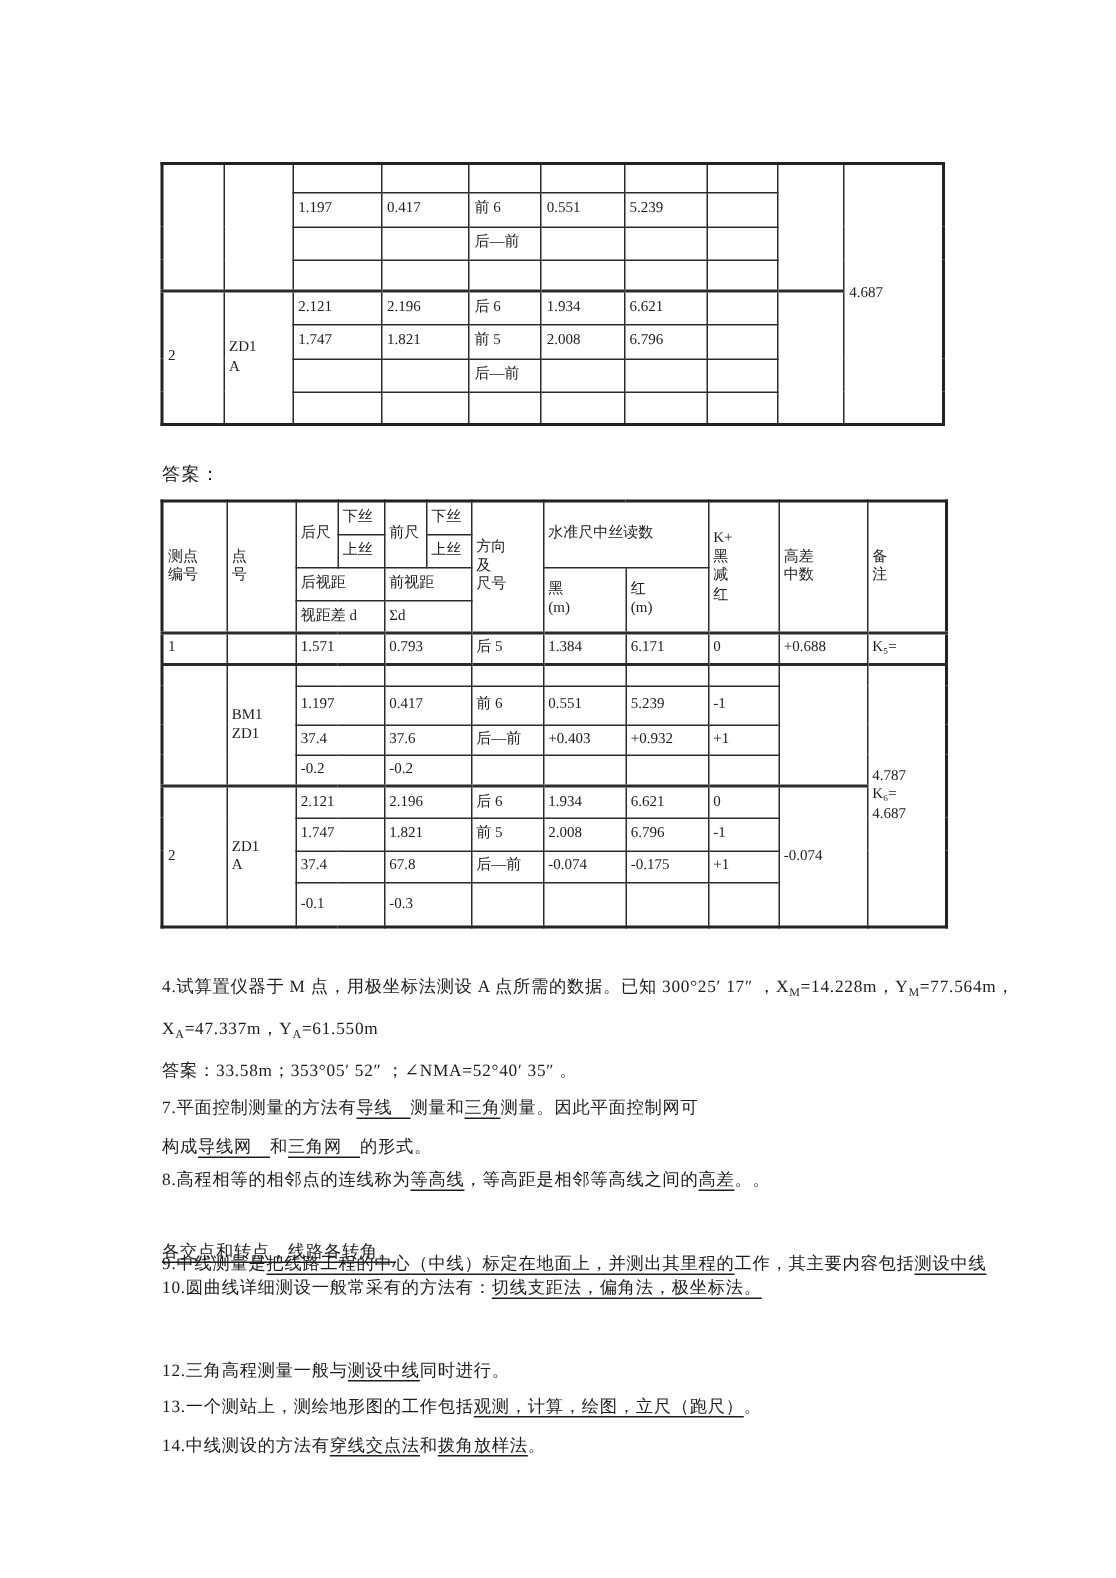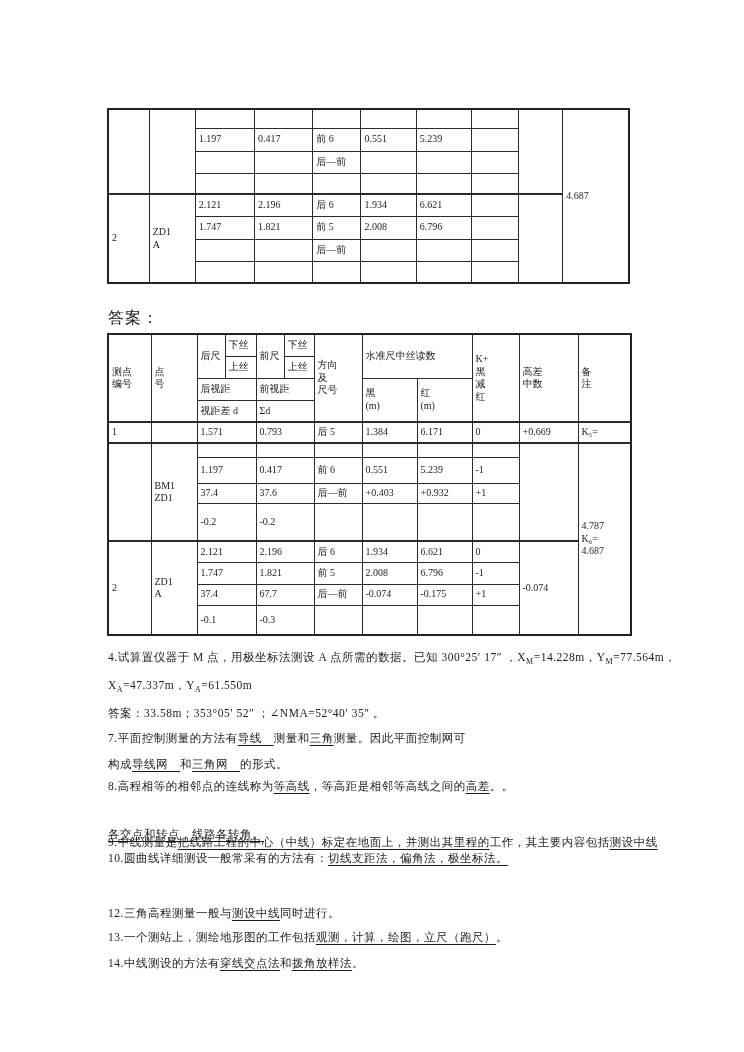--- a/index.html
+++ b/index.html
@@ -17,21 +17,21 @@
     text-align:left; overflow:hidden;
   }
   table.tbl{border:2px solid #222;}
   table.tbl{outline:none;}
   table.t1{left:107px; top:108px; width:523px;}
   table.t2{left:107px; top:333px; width:523px;}
   tr.bt > td{border-top-width:2px;}
   td.pre{white-space:pre-line;}
   td.ctr{text-align:center;}
   .answer-label{
-    position:absolute; left:108px; top:308px; font-size:16px; letter-spacing:1px;
+    position:absolute; left:108px; top:308px; font-size:12px; letter-spacing:1px;
   }
   .qline{
     position:absolute; left:108px; width:540px; font-size:11.5px;
     letter-spacing:0.5px; white-space:nowrap;margin-top:35px;
   }
   .qline .u{text-decoration:underline; text-underline-offset:3px;}
   .qline sub{font-size:8px;}
 </style>
 </head>
 <body>
@@ -187,21 +187,21 @@
 
     <tr class="bt" style="height:21px">
       <td>1</td>
       <td></td>
       <td colspan="2">1.571</td>
       <td colspan="2">0.793</td>
       <td>后 5</td>
       <td>1.384</td>
       <td>6.171</td>
       <td>0</td>
-      <td>+0.669</td>
+      <td>+0.688</td>
       <td>K₅=</td>
     </tr>
 
     <tr class="bt" style="height:14px">
       <td rowspan="4"></td>
       <td rowspan="4" class="pre">BM1
 ZD1</td>
       <td colspan="2"></td>
       <td colspan="2"></td>
       <td></td>
@@ -222,21 +222,21 @@
       <td>-1</td>
     </tr>
     <tr style="height:20px">
       <td colspan="2">37.4</td>
       <td colspan="2">37.6</td>
       <td>后—前</td>
       <td>+0.403</td>
       <td>+0.932</td>
       <td>+1</td>
     </tr>
-    <tr style="height:38px">
+    <tr style="height:21px">
       <td colspan="2">-0.2</td>
       <td colspan="2">-0.2</td>
       <td></td>
       <td></td>
       <td></td>
       <td></td>
     </tr>
 
     <tr class="bt" style="height:21px">
       <td rowspan="4">2</td>
@@ -253,21 +253,21 @@
     <tr style="height:22px">
       <td colspan="2">1.747</td>
       <td colspan="2">1.821</td>
       <td>前 5</td>
       <td>2.008</td>
       <td>6.796</td>
       <td>-1</td>
     </tr>
     <tr style="height:21px">
       <td colspan="2">37.4</td>
-      <td colspan="2">67.7</td>
+      <td colspan="2">67.8</td>
       <td>后—前</td>
       <td>-0.074</td>
       <td>-0.175</td>
       <td>+1</td>
     </tr>
     <tr style="height:30px">
       <td colspan="2">-0.1</td>
       <td colspan="2">-0.3</td>
       <td></td>
       <td></td>

